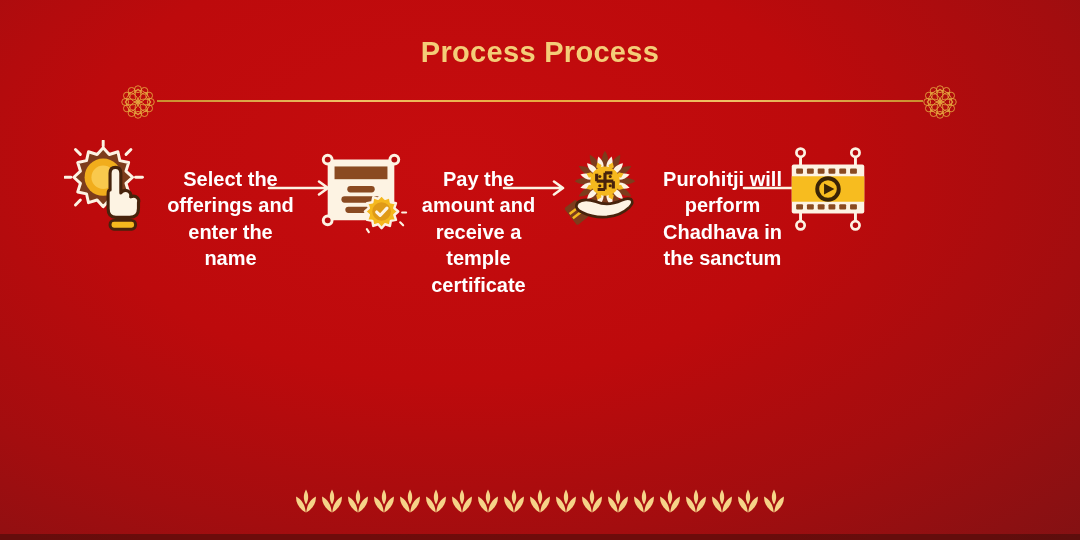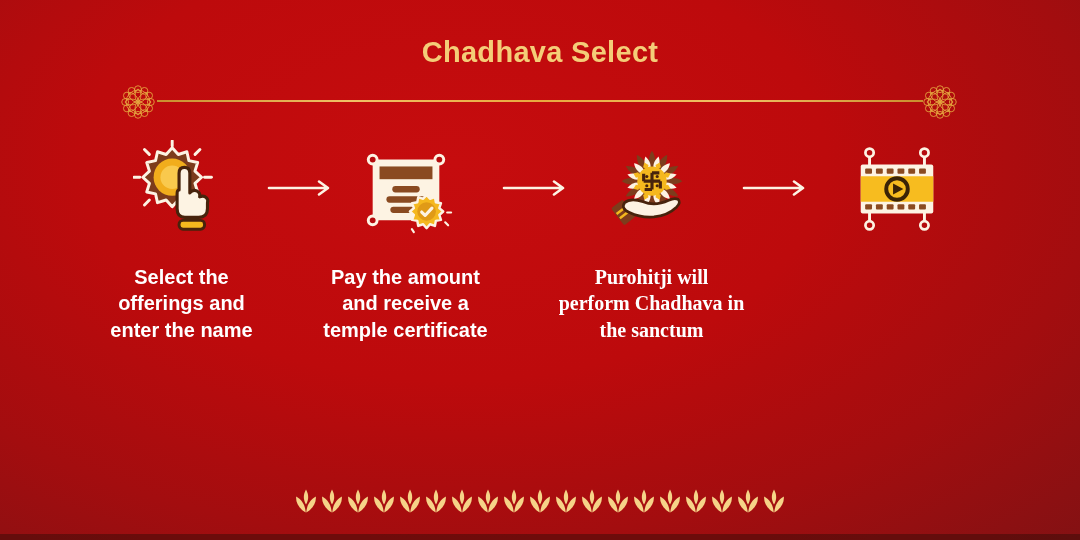--- a/index.html
+++ b/index.html
@@ -18,23 +18,23 @@
   }
   .divider-line {
     position:absolute; top:100px; left:157px; width:766px; height:2px;
     background:linear-gradient(90deg,#c98f2e 0%, #f0c066 25%, #e8a93f 50%, #f0c066 75%, #c98f2e 100%);
   }
   .rosette { position:absolute; top:83px; width:38px; height:38px; }
   .rosette.left { left:119px; }
   .rosette.right { left:921px; }
   .step {
     position:absolute; top:140px; width:235px;
-    display:flex; flex-direction:column; align-items:center;
-  }
-  .s1{ left:64px; } .s2{ left:288px; } .s3{ left:534px;font-family:Liberation Serif, serif; } .s4{ left:779px; }
+    display:flex; flex-direction:row; align-items:flex-start;
+  }
+  .s1{ left:64px; } .s2{ left:312px; } .s3{ left:556px; } .s4{ left:779px; }
   .step .icon-wrap { height:98px; display:flex; align-items:center; justify-content:center; }
   .caption {
     margin-top:26px; text-align:center; color:#ffffff;
     font-size:20px; font-weight:bold; line-height:1.32;
   }
   .s1 .caption{ max-width:152px; }
   .s2 .caption{ max-width:178px; }
   .s3 .caption{ max-width:188px; }
   .s4 .caption{ max-width:198px; }
   .arrow { position:absolute; top:177px; width:66px; height:22px; }
@@ -42,21 +42,21 @@
   .footer-motifs {
     position:absolute; bottom:25px; left:0; right:0;
     display:flex; justify-content:center; align-items:flex-end; gap:4px;
   }
 </style>
 </head>
 <body>
 
 <div class="canvas">
 
-  <div class="title">Chadhava Select</div>
+  <div class="title">Process Process</div>
 
   <svg class="rosette left" viewBox="0 0 40 40">
     <g fill="none" stroke="#e6a93f" stroke-width="0.9">
       <circle cx="33.5" cy="20" r="3.6"></circle>
         <circle cx="31.7" cy="26.75" r="3.6"></circle>
         <circle cx="26.75" cy="31.7" r="3.6"></circle>
       <circle cx="20" cy="33.5" r="3.6"></circle>
         <circle cx="13.25" cy="31.7" r="3.6"></circle>
         <circle cx="8.3" cy="26.75" r="3.6"></circle>
       <circle cx="6.5" cy="20" r="3.6"></circle>

